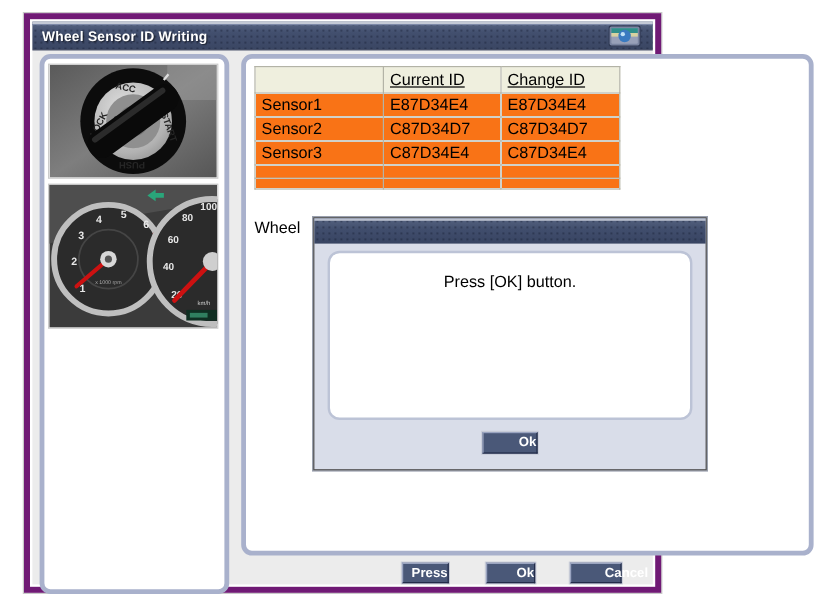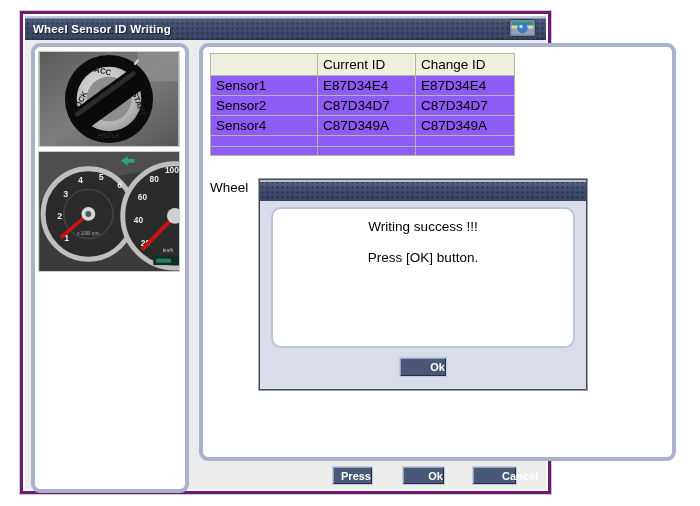--- a/index.html
+++ b/index.html
@@ -1,20 +1,20 @@
 <!DOCTYPE html>
 <html><head>
 <meta charset="utf-8">
 <style>
   * { margin:0; padding:0; box-sizing:border-box; }
   html,body { width:700px; height:506px; background:#ffffff; font-family:"Liberation Sans", sans-serif; overflow:hidden; }
 
   .window {
     position:absolute; left:20px; top:11px; width:531px; height:483px;
-    background:#ffffff; border:3px solid #701a75;
+    background:#ffffff; border:5px solid #701a75;
     box-shadow:0 0 0 1px #c9c9c9;
   }
   .content-bg {
     position:absolute; left:2px; top:2px; right:2px; bottom:2px;
     background:#ECECEC;
   }
 
   
   .titlebar {
     position:absolute; left:2px; top:2px; right:2px; height:24px;
@@ -54,22 +54,22 @@
 
   
   table.sensor-table {
     position:absolute; left:7px; top:6px;
     border-collapse:collapse; font-size:13.5px; color:#000;
   }
   .sensor-table td, .sensor-table th {
     border:1px solid #b3b3a6; padding:0 0 0 5px; text-align:left;
     font-weight:normal; white-space:nowrap; overflow:hidden;
   }
-  .sensor-table th { background:#EFEFDE; height:22px; font-size:13.5px; }
-  .sensor-table td { height:20px; background:#8b5cf6; }
+  .sensor-table th { background:#EFEFDE; height:22px; font-size:13.5px;text-decoration:underline; }
+  .sensor-table td { height:20px; background:#f97316; }
   .col-name { width:107px; }
   .col-cur  { width:98px; }
   .col-chg  { width:99px; }
   .empty-row-a td { height:11px; }
   .empty-row-b td { height:9px; }
 
   .modify-label {
     position:absolute; left:7px; top:133px; font-size:13.5px; color:#000;
   }
 
@@ -224,44 +224,43 @@
         <td>Sensor1</td>
         <td>E87D34E4</td>
         <td>E87D34E4</td>
       </tr>
       <tr>
         <td>Sensor2</td>
         <td>C87D34D7</td>
         <td>C87D34D7</td>
       </tr>
       <tr>
-        <td>Sensor4</td>
-        <td>C87D349A</td>
-        <td>C87D349A</td>
+        <td>Sensor3</td>
+        <td>C87D34E4</td>
+        <td>C87D34E4</td>
       </tr>
       <tr class="empty-row-a">
             <td></td>
             <td></td>
             <td></td>
           </tr>
       <tr class="empty-row-b">
             <td></td>
             <td></td>
             <td></td>
           </tr>
     </tbody>
       </table>
 
     <span class="modify-label">Wheel</span>
   </div>
 
   <div class="dialog">
     <div class="dialog-titlebar"></div>
     <div class="dialog-message-box">
-      <div class="dialog-line1">Writing success !!!</div>
       <div class="dialog-line2">Press [OK] button.</div>
     </div>
     <button class="navy-btn dialog-ok">Ok</button>
   </div>
 
   <button class="navy-btn footer-save">Press</button>
   <button class="navy-btn footer-ok">Ok</button>
   <button class="navy-btn footer-cancel">Cancel</button>
 </div>
 

